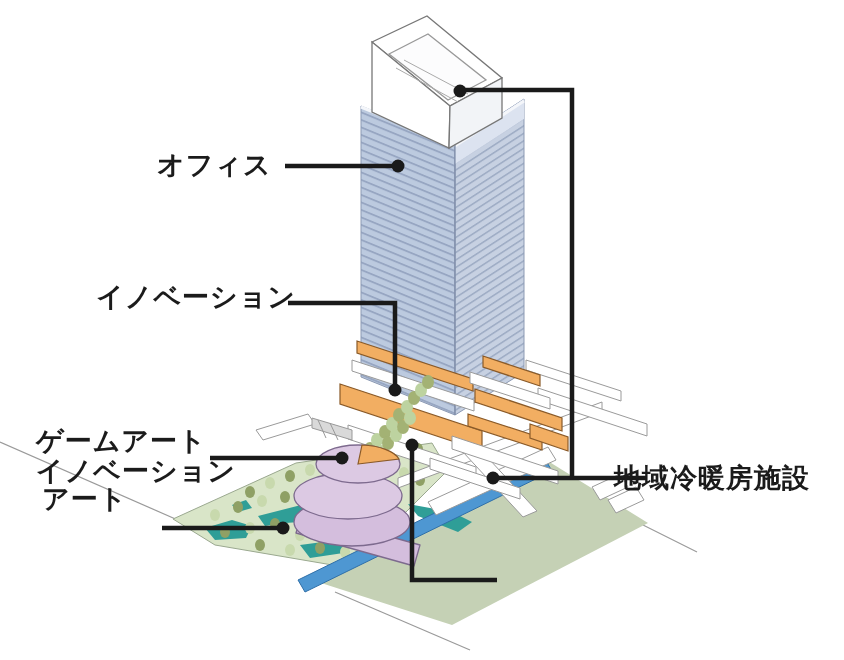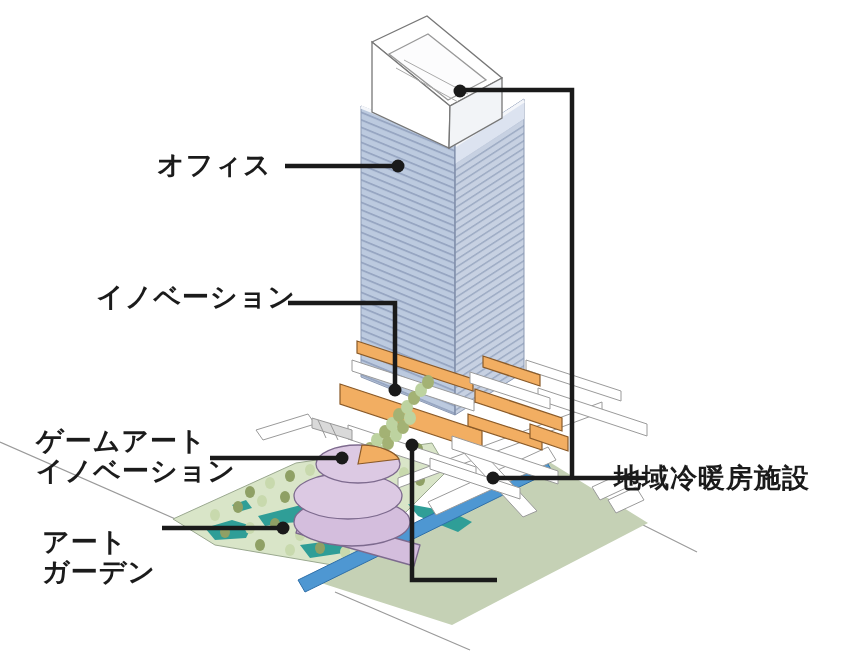--- a/index.html
+++ b/index.html
@@ -202,21 +202,20 @@
 
 <div class="label" style="left:72px;top:282px;width:224px;text-align:right">
   <div>イノベーション</div>
 </div>
 
 <div class="label" style="left:36px;top:426px;width:172px;">
   <div>ゲームアート</div>
   <div>イノベーション</div>
 </div>
 
-<div class="label" style="left:42px;top:527px">
+<div class="label" style="left:42px;top:484px">
   <div>アート</div>
-  <div>ガーデン</div>
 </div>
 
 <div class="label" style="left:614px;top:463px">地域冷暖房施設</div>
 
 
 </div>
 
 </body></html>

